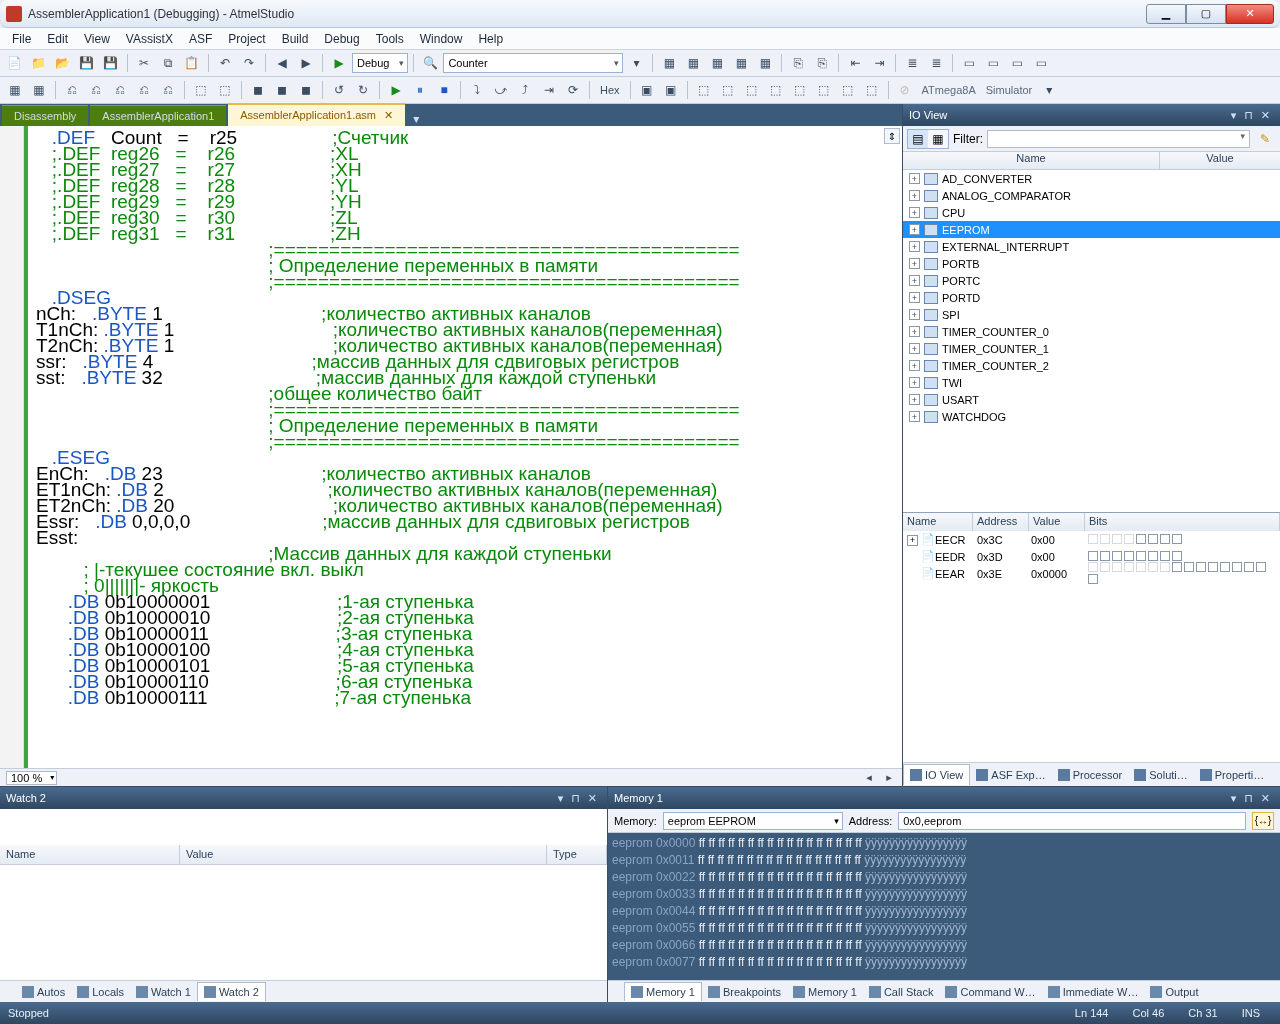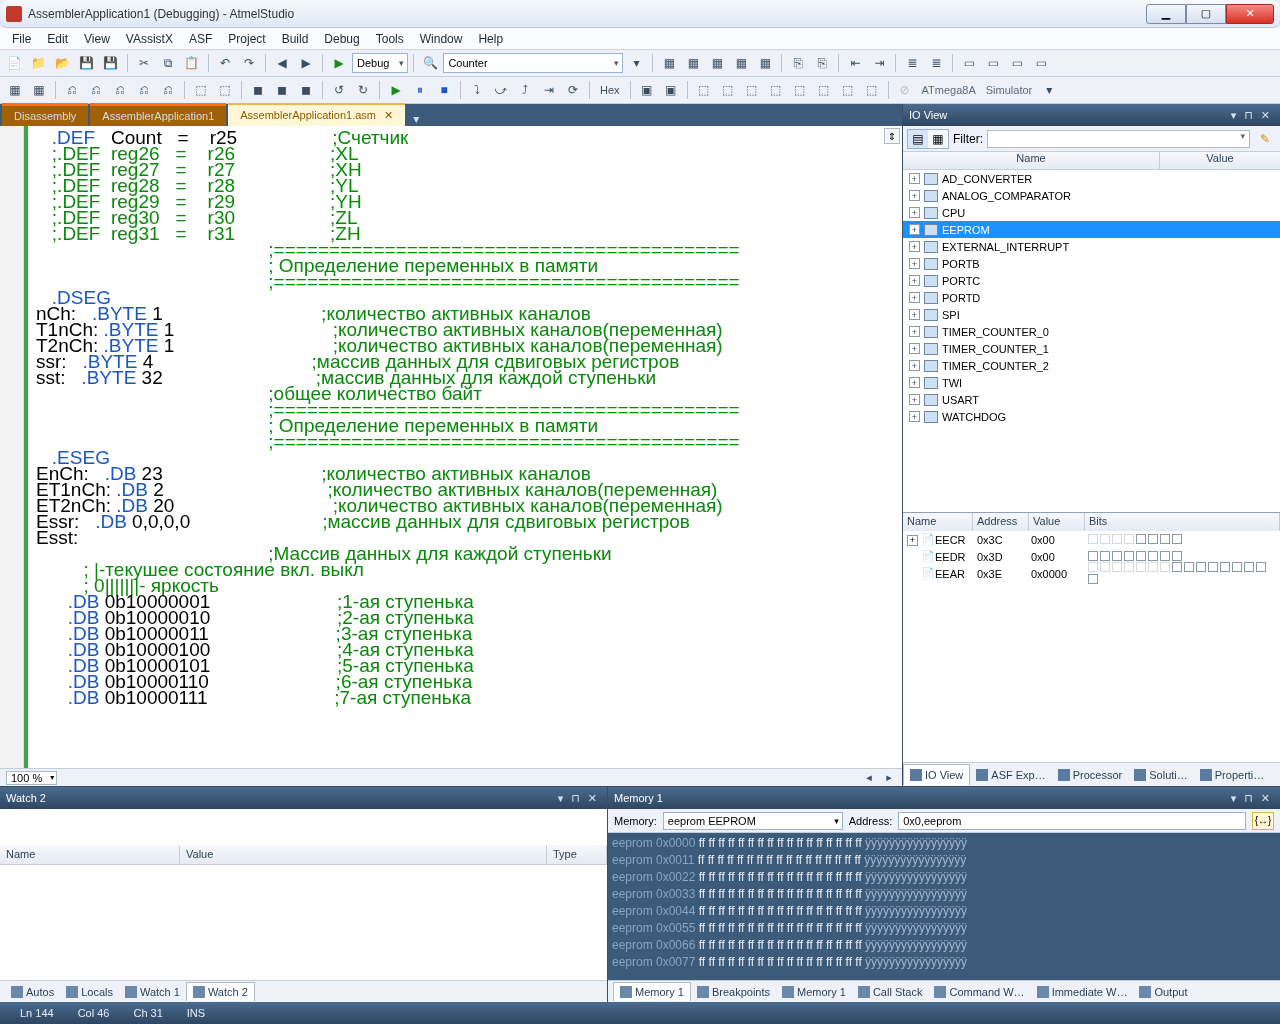--- a/index.html
+++ b/index.html
@@ -26,21 +26,21 @@
 .combo::after{content:"▾"; position:absolute; right:4px; color:#4a5a70; font-size:9px;}
 .tlabel{ color:#5a6a7e; font-size:11px; padding:0 4px;}
 
 
 .mainrow{ flex:1; display:flex; min-height:0;}
 .leftcol{ flex:1; display:flex; flex-direction:column; min-width:0;}
 .rightcol{ width:378px; display:flex; flex-direction:column; background:#fff; border-left:1px solid #3b4d63;}
 
 
 .doctabs{ height:22px; background:#3c5a7a; display:flex; align-items:flex-end; padding-left:2px; gap:0; position:relative;}
-.doctab{ padding:4px 12px; background:#a16207; color:#d0dceb; font-size:11px; border-top:3px solid #f97316; cursor:pointer; margin-right:2px;}
+.doctab{ padding:4px 12px; background:#4d7c0f; color:#d0dceb; font-size:11px; border-top:1px solid #f97316; cursor:pointer; margin-right:2px;}
 .doctab.active{ background:#fff6d6; color:#8a5a00; border-top:2px solid #e8b84a;}
 .doctab.active .tx{position:relative;}
 .doctab .close{margin-left:8px; color:#8a5a00;}
 .doctabs .drop{ color:#cfe0f2; padding:0 6px; cursor:pointer;}
 
 
 .editor{ flex:1; background:#fff; display:flex; min-height:0; position:relative;}
 .gutter{ width:24px; background:#f3f3f3; border-right:1px solid #e0e0e0;}
 .marginbar{ width:4px; background:#3fa63f;}
 .code{ flex:1; font-family:Consolas,monospace; font-size:19px; line-height:16px; color:#000; padding:4px 0 4px 8px; white-space:pre; overflow:hidden;}
@@ -100,21 +100,21 @@
 .membar label{font-size:11px;}
 .membar .mcombo{ flex:0 0 180px; height:18px; border:1px solid #9ab3d4; background:#fff; padding:0 16px 0 4px; font-size:11px; position:relative; display:flex; align-items:center;}
 .membar .mcombo::after{content:"▾"; position:absolute; right:3px; font-size:9px;}
 .membar .addr{ flex:1; height:18px; border:1px solid #9ab3d4; background:#fff; padding:0 4px; font-size:11px;}
 .membar .opt{ width:22px; height:18px; border:1px solid #d6b84a; background:#fff6d6; display:flex;align-items:center;justify-content:center; cursor:pointer; font-size:10px;}
 .memgrid{ flex:1; background:#3c5a7a; font-family:Consolas,monospace; font-size:12px; line-height:17px; color:#cfe0f2; padding:2px 4px; overflow:hidden;}
 .memgrid .hx{color:#e8eef6;}
 .memgrid .asc{color:#9fb6d2;}
 .memgrid .addrc{color:#8aa4c4;}
 
-.bottabs{ height:22px; background:#eef2f8; border-top:1px solid #c4cedb; display:flex; align-items:center; padding:0 5px;}
+.bottabs{ height:22px; background:#eef2f8; border-top:1px solid #c4cedb; display:flex; align-items:center; padding:0 16px;}
 .btab{ padding:3px 6px; font-size:11px; display:flex; align-items:center; gap:3px; cursor:pointer; color:#2a3f57; white-space:nowrap;}
 .btab.on{ background:#fff; border:1px solid #b0bccc; border-bottom:none;}
 .btab .bi{width:12px;height:12px;background:#6a88aa;display:inline-block;}
 
 
 .statusbar{ height:22px; background:linear-gradient(#4a6b8f,#2e4660); color:#e6eef7; display:flex; align-items:center; padding:0 8px; font-size:11px;}
 .statusbar .sf{flex:1;}
 .statusbar .si{ padding:0 12px;text-align:right;}
 </style>
 </head>
@@ -473,17 +473,18 @@
         <div class="btab"><span class="bi"></span>Memory 1</div>
         <div class="btab"><span class="bi"></span>Call Stack</div>
         <div class="btab"><span class="bi"></span>Command W…</div>
         <div class="btab"><span class="bi"></span>Immediate W…</div>
         <div class="btab"><span class="bi"></span>Output</div>
       </div>
   </div>
 </div>
 
 <div class="statusbar">
+  <span class="sf">Stopped</span>
   <span class="si">Ln 144</span>
   <span class="si">Col 46</span>
   <span class="si">Ch 31</span>
   <span class="si">INS</span>
 </div>
 
 </body></html>

